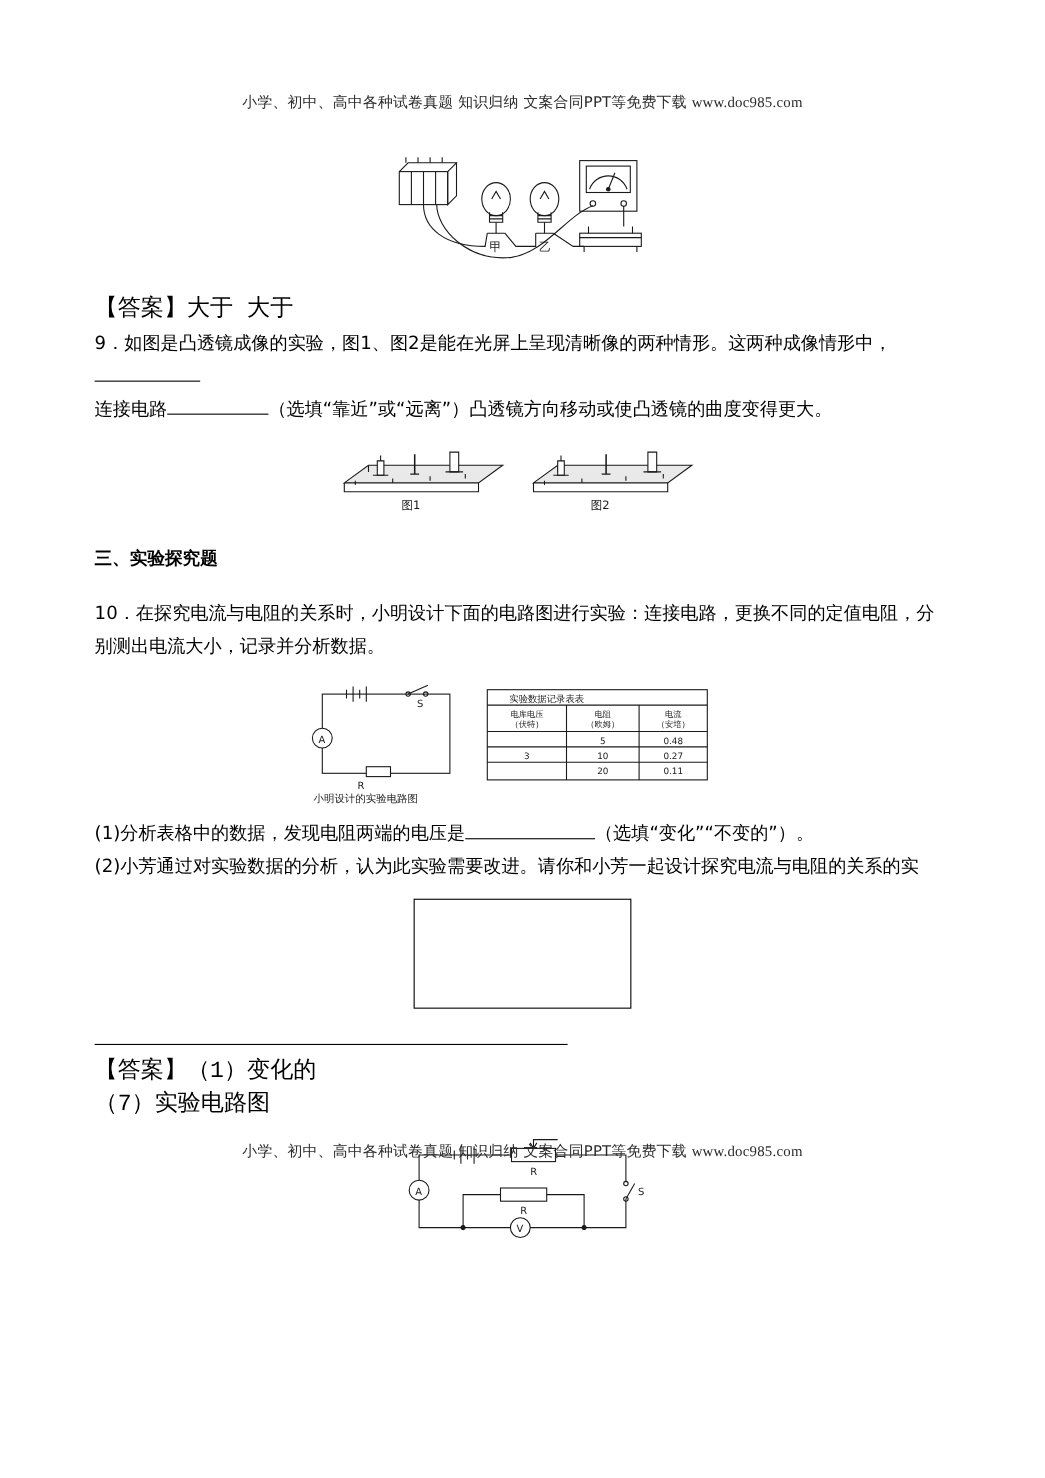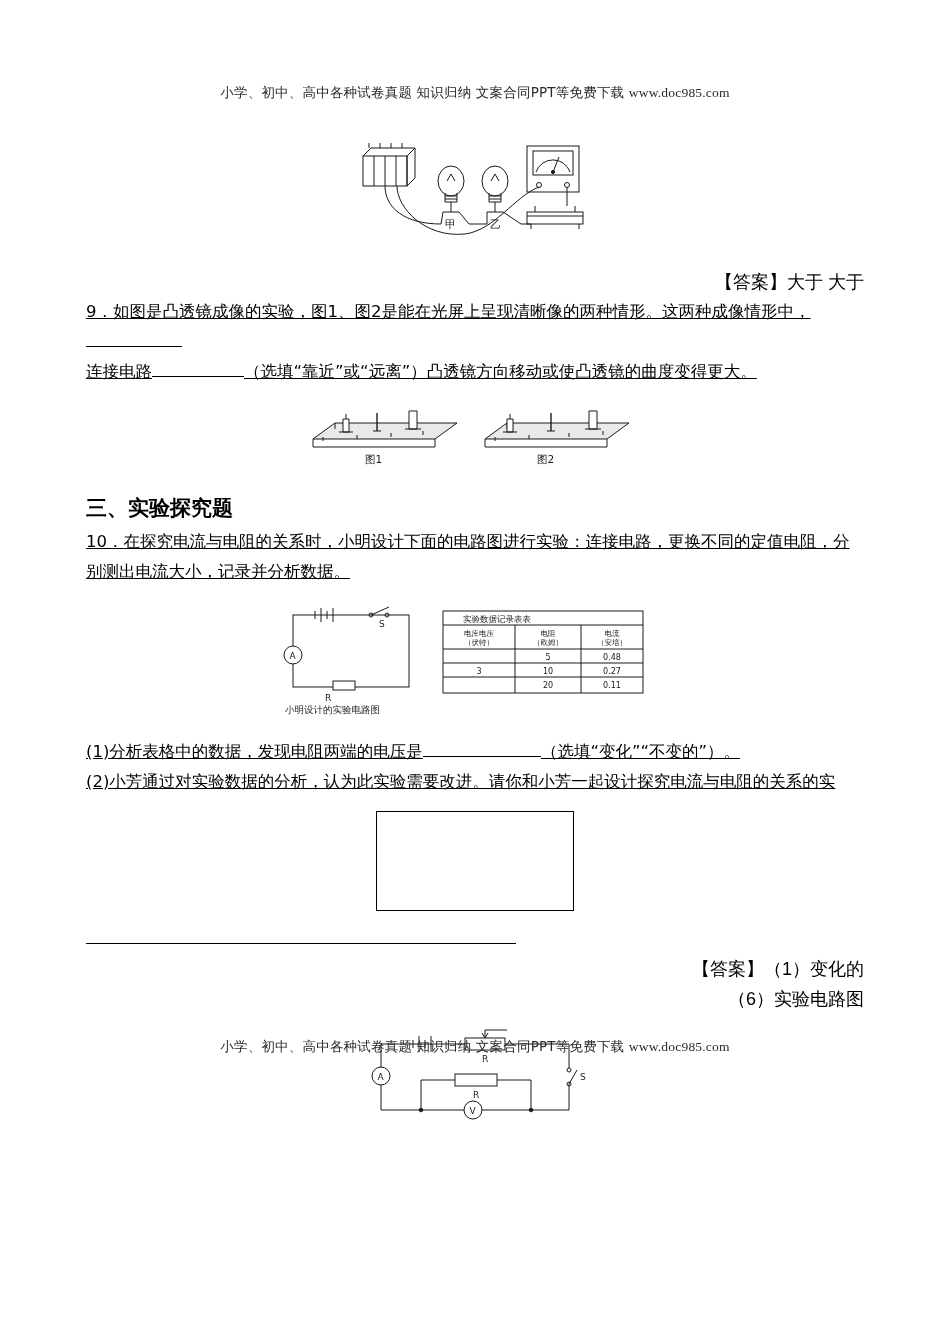--- a/index.html
+++ b/index.html
@@ -45,34 +45,32 @@
   
   .fig-block { text-align: center; }
   .fig1 { margin-top: 36px; }
 
   .para {
     font-size: 16.5px;
     line-height: 30px;
     text-align: justify;
     margin: 0;
     font-family: "DejaVu Sans", sans-serif;
-    text-decoration: underline;
   }
   .ans {
-    font-size: 18px;
+    font-size: 21px;
     line-height: 30px;
-    font-family: Liberation Sans, sans-serif;
+    font-family: Liberation Mono, monospace;
     margin: 0;
-    text-align: right;
   }
   .q-num {
     font-family: "DejaVu Sans", sans-serif;
   }
   .sect-title {
-    font-size: 21px;
+    font-size: 16px;
     font-weight: bold;
     font-family: "DejaVu Sans", sans-serif;
     line-height: 30px;
     margin: 0;
   }
   .blank-line {
     display: inline-block;
     border-bottom: 1px solid #000;
     height: 14px;
     vertical-align: baseline;
@@ -220,21 +218,21 @@
         </g>
         <text x="232" y="58" font-family="DejaVu Sans, sans-serif" font-size="10.5" fill="#1a1a1a">图2</text>
       </svg>
     </div>
   </div>
 
   <div style="height:12px"></div>
 
   <p class="sect-title" style="margin-top:6px">三、实验探究题</p>
 
-  <p class="para" style="margin-top:4px">
+  <p class="para" style="margin-top:20px">
     <span class="q-num">10．</span><span>在探究电流与电阻的关系时，小明设计下面的电路图进行实验：连接电路，更换不同的定值电阻，分</span>
   </p>
   <p class="para">
     <span>别测出电流大小，记录并分析数据。</span>
   </p>
 
   <div class="fig-block" style="margin-top:10px">
     <div class="cen">
       <svg width="400" height="120" viewBox="0 0 400 120">
 
@@ -277,38 +275,38 @@
         <text x="337" y="63" font-family="DejaVu Sans, sans-serif" font-size="8" fill="#1a1a1a" text-anchor="middle">0.48</text>
         <text x="204" y="77" font-family="DejaVu Sans, sans-serif" font-size="8" fill="#1a1a1a" text-anchor="middle">3</text>
         <text x="273" y="77" font-family="DejaVu Sans, sans-serif" font-size="8" fill="#1a1a1a" text-anchor="middle">10</text>
         <text x="337" y="77" font-family="DejaVu Sans, sans-serif" font-size="8" fill="#1a1a1a" text-anchor="middle">0.27</text>
         <text x="273" y="91" font-family="DejaVu Sans, sans-serif" font-size="8" fill="#1a1a1a" text-anchor="middle">20</text>
         <text x="337" y="91" font-family="DejaVu Sans, sans-serif" font-size="8" fill="#1a1a1a" text-anchor="middle">0.11</text>
       </svg>
     </div>
   </div>
 
-  <p class="para" style="margin-top:20px">
+  <p class="para" style="margin-top:10px">
     <span>(1)分析表格中的数据，发现电阻两端的电压是</span><span class="blank-line" style="width:118px"></span><span>（选填“变化”“不变的”）。</span>
   </p>
   <p class="para">
     <span>(2)小芳通过对实验数据的分析，认为此实验需要改进。请你和小芳一起设计探究电流与电阻的关系的实</span>
   </p>
 
   <div class="answer-box"></div>
 
   <div style="height:20px"></div>
   <div class="rule-line"></div>
 
   <div style="height:10px"></div>
   <p class="ans">
     <span>【答案】</span><span>（1）变化的</span>
   </p>
   <p class="ans">
-    <span>（6）实验电路图</span>
+    <span>（7）实验电路图</span>
   </p>
 
   <div class="fig-block" style="margin-top:8px">
     <div class="cen">
       <svg width="240" height="108" viewBox="0 0 240 108">
         <g stroke="#1a1a1a" fill="none" stroke-width="1">
 
           <path d="M26 46 L26 22 L214 22 L214 46"></path>
           <path d="M26 62 L26 88 L214 88 L214 62"></path>
 

